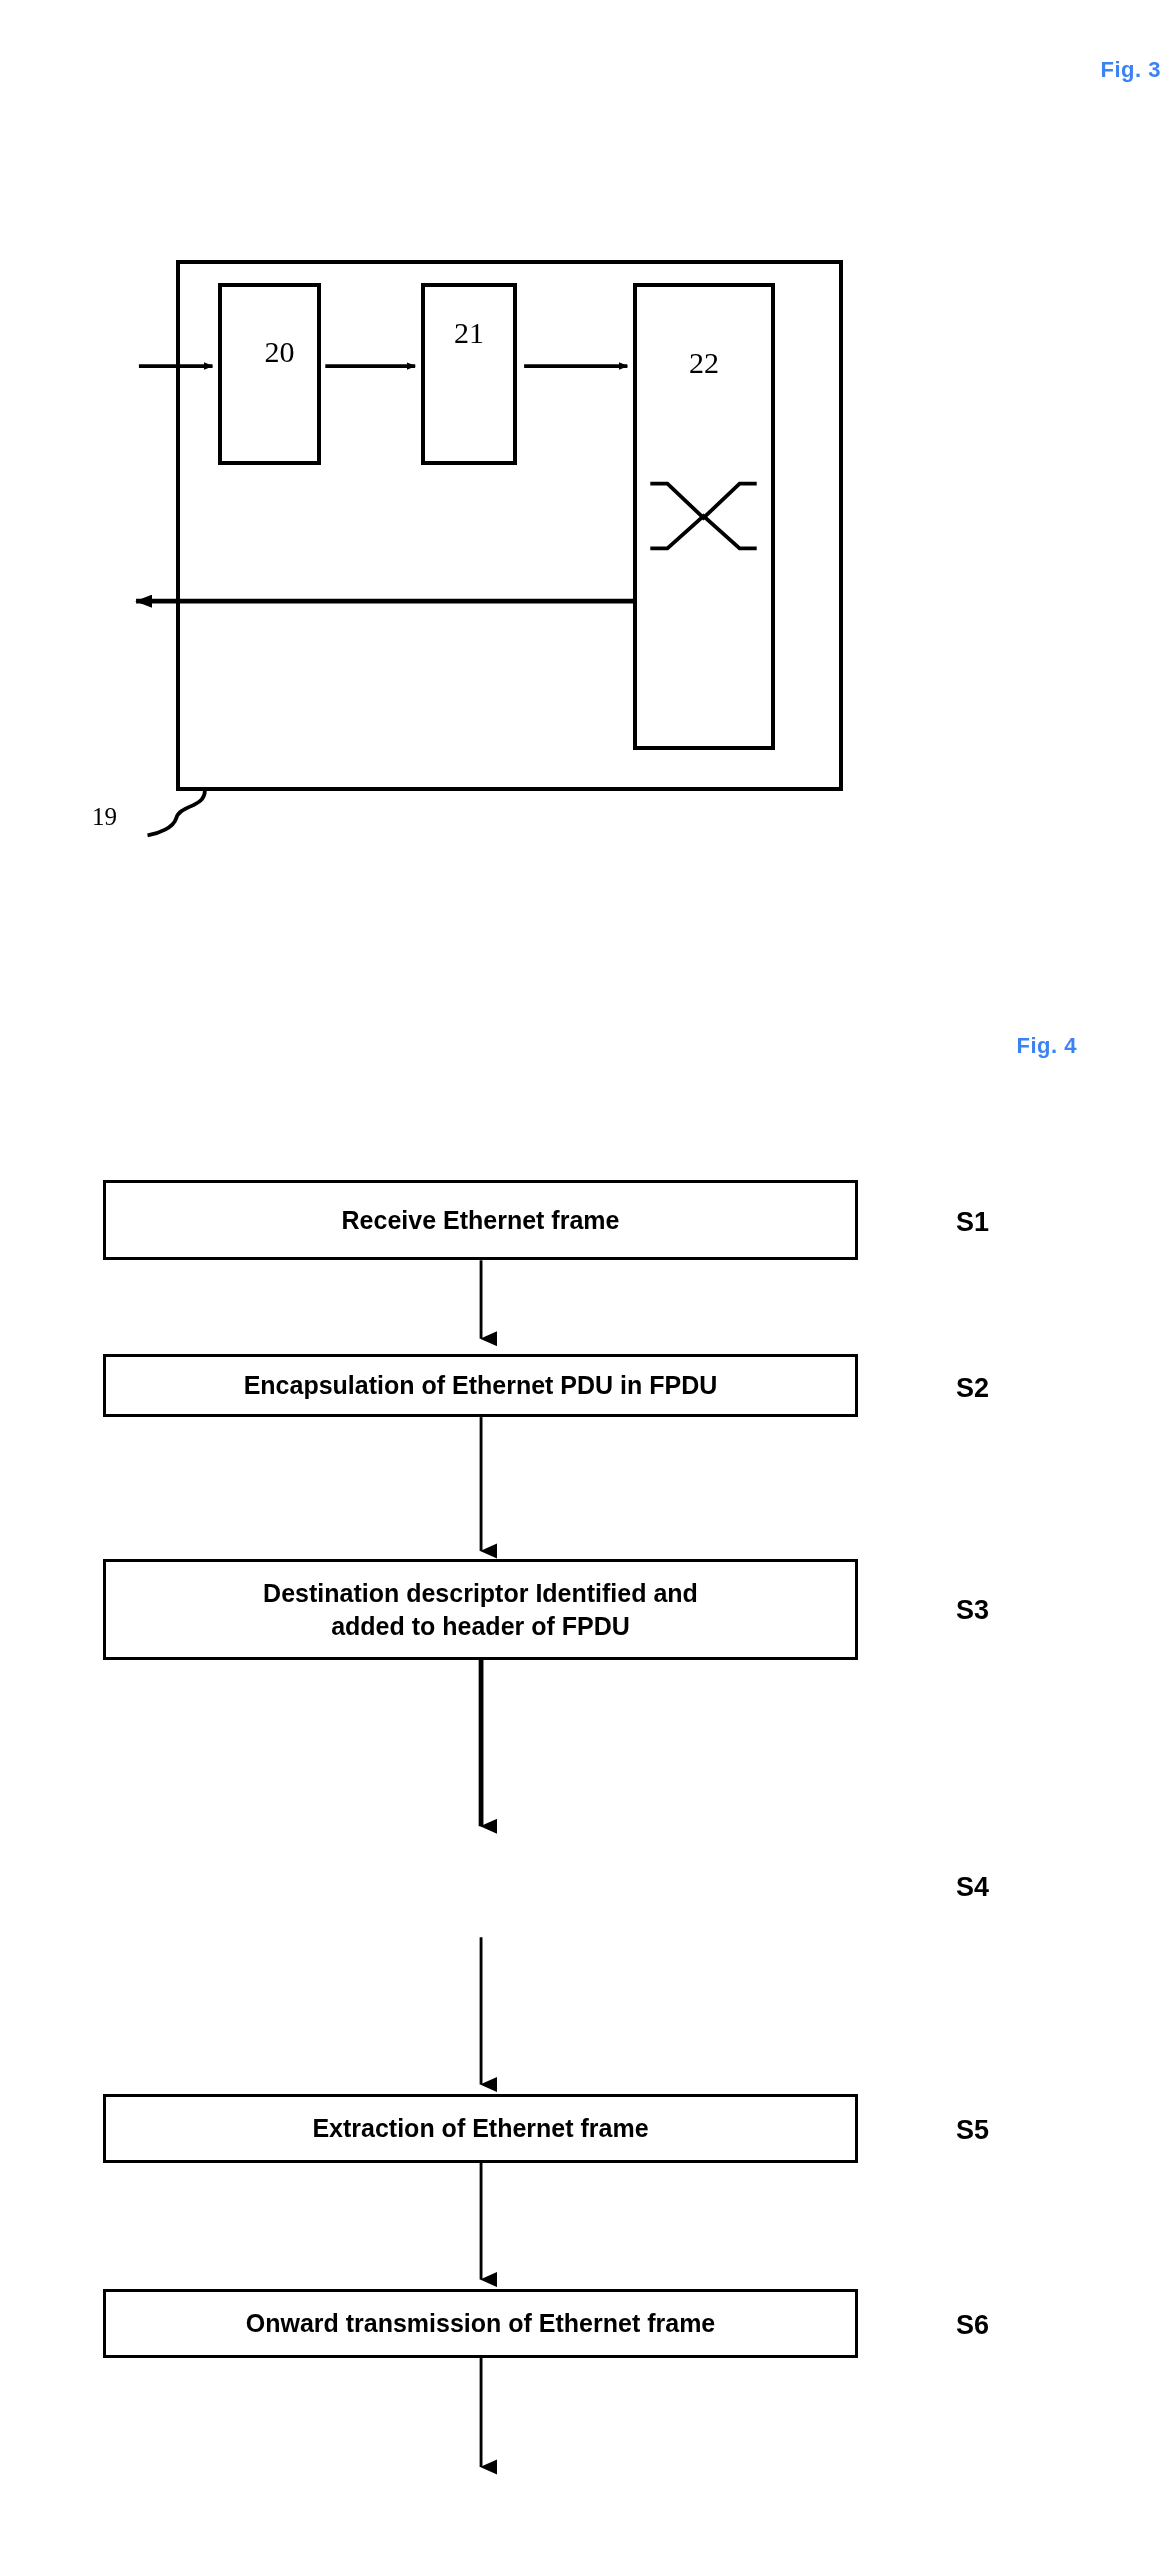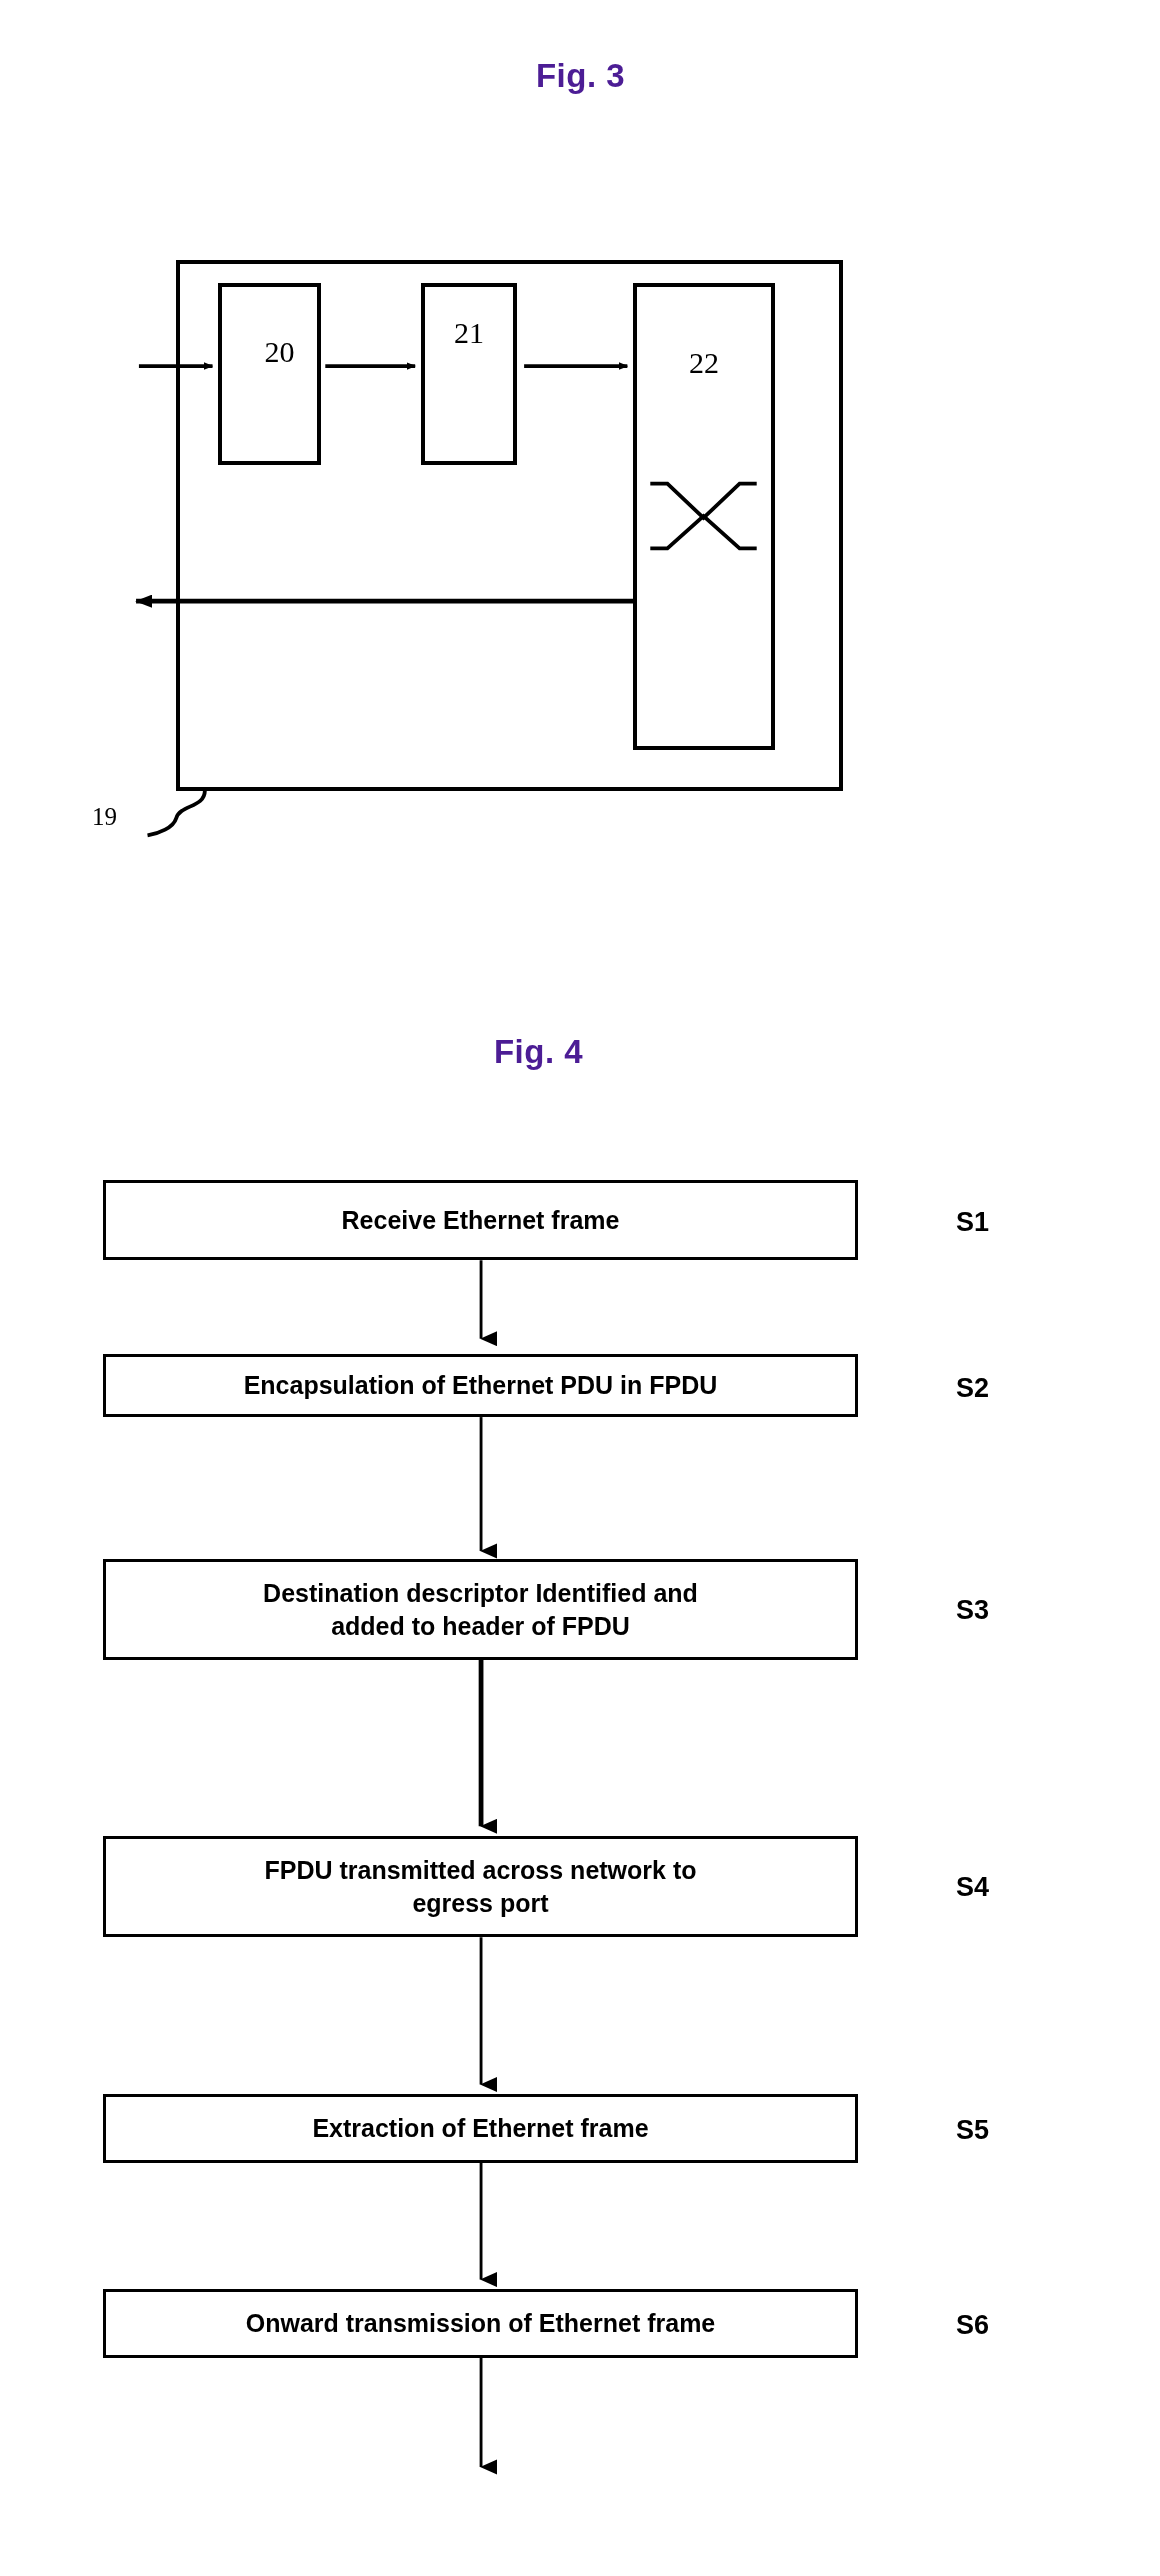--- a/index.html
+++ b/index.html
@@ -1,20 +1,20 @@
 <!DOCTYPE html>
 <html><head>
 <meta charset="utf-8">
 <style>
   html,body{margin:0;padding:0;background:#fff;}
   body{width:1161px;height:2576px;position:relative;font-family:"Liberation Sans",sans-serif;color:#000;overflow:hidden;}
   .page{position:relative;width:1161px;height:2576px;}
   .figtitle{
-    position:absolute;text-align:center;font-weight:bold;
-    font-size:33px;letter-spacing:0.5px;color:#4c1d95;
+    position:absolute;text-align:right;font-weight:bold;
+    font-size:22px;letter-spacing:0.5px;color:#3b82f6;
     font-family:"Liberation Sans",sans-serif;white-space:nowrap;
   }
 
   
   #fig3{position:absolute;left:0;top:0;width:1161px;height:908px;}
   .f3-outer{
     position:absolute;left:176px;top:260px;width:667px;height:531px;
     border:4.8px solid #000;box-sizing:border-box;background:#fff;
   }
   .f3-box{
@@ -144,24 +144,20 @@
       <span>Encapsulation of Ethernet PDU in FPDU</span>
     </div>
     <div class="f4-step" style="left:956px;top:1373px;">S2</div>
 
     <div class="f4-box" style="left:103px;top:1559px;width:755px;height:101px;">
       <span>Destination descriptor Identified and
 added to header of FPDU</span>
     </div>
     <div class="f4-step" style="left:956px;top:1595px;">S3</div>
 
-    <div class="f4-box" style="left:103px;top:1836px;width:755px;height:101px;">
-      <span>FPDU transmitted across network to
-egress port</span>
-    </div>
     <div class="f4-step" style="left:956px;top:1872px;">S4</div>
 
     <div class="f4-box" style="left:103px;top:2094px;width:755px;height:69px;">
       <span>Extraction of Ethernet frame</span>
     </div>
     <div class="f4-step" style="left:956px;top:2115px;">S5</div>
 
     <div class="f4-box" style="left:103px;top:2289px;width:755px;height:69px;">
       <span>Onward transmission of Ethernet frame</span>
     </div>

